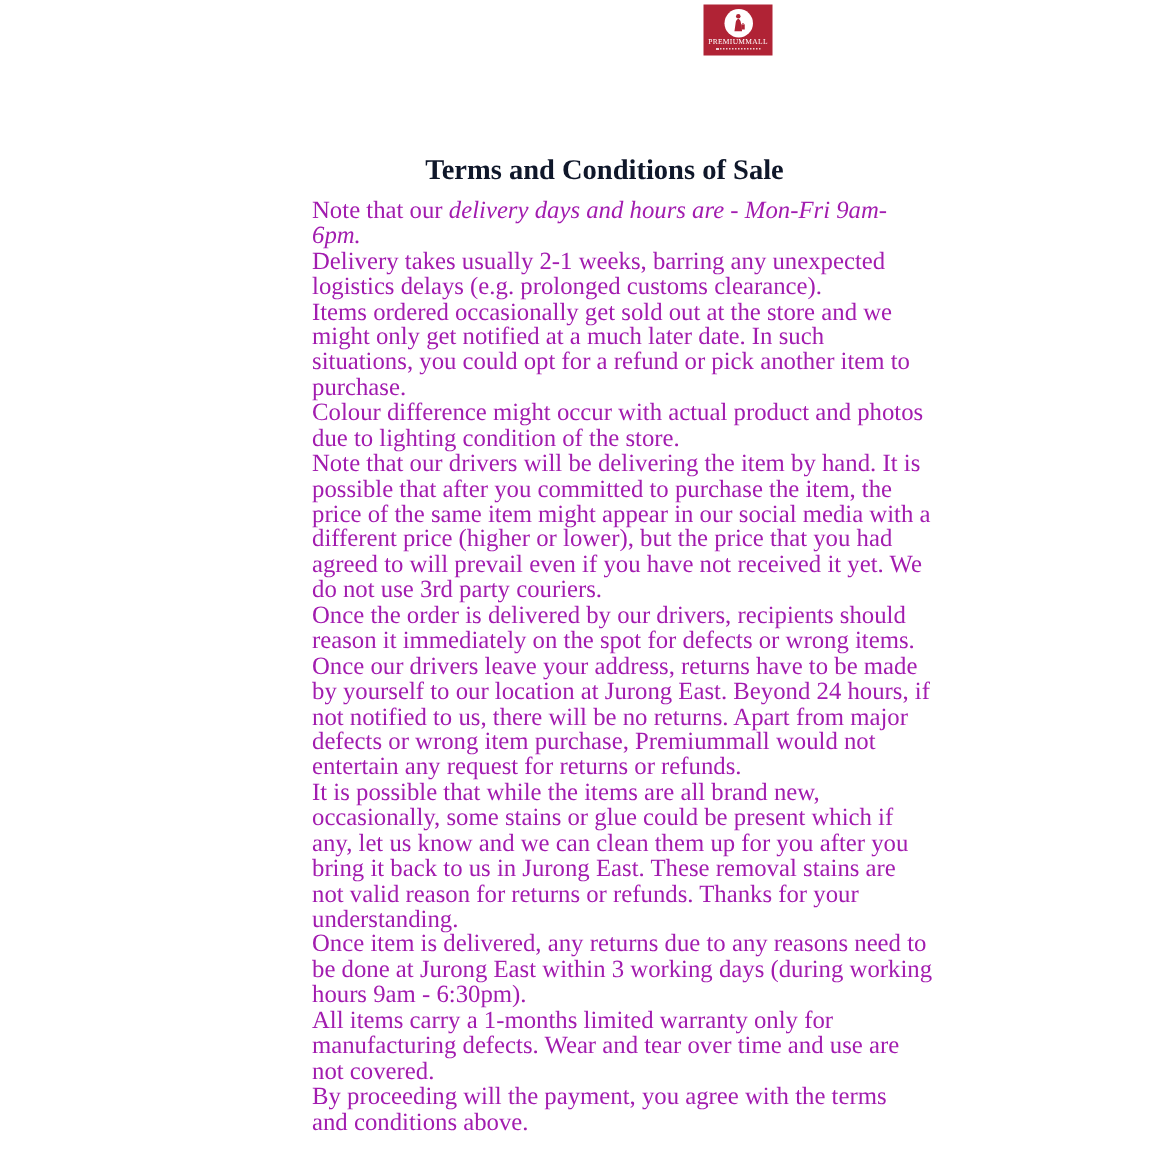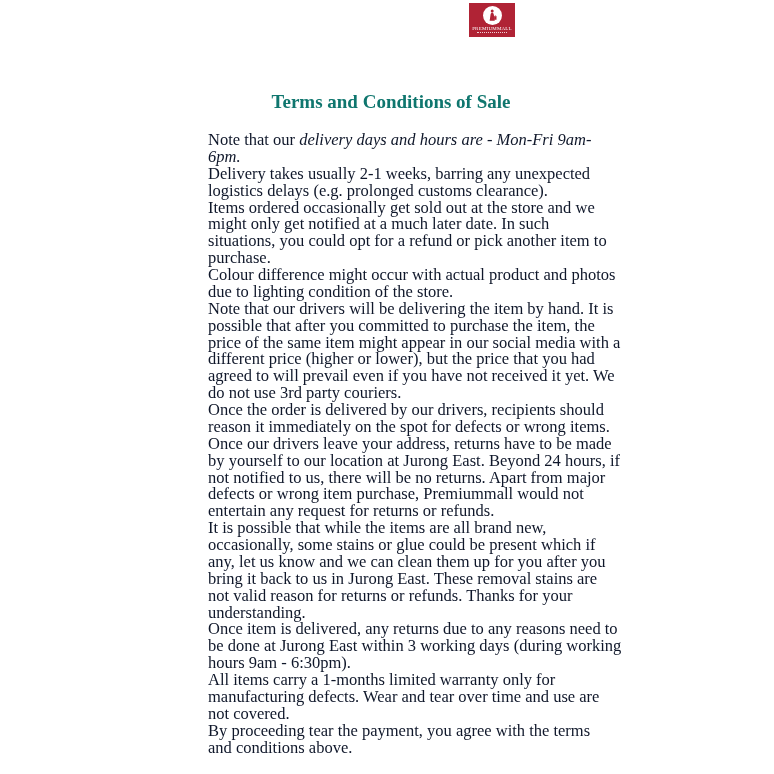--- a/index.html
+++ b/index.html
@@ -55,36 +55,36 @@
     width: 30px;
     height: 0;
     border-top: 1px dotted rgba(255,255,255,0.8);
   }
   
   .title {
     position: absolute;
     left: 208px;
     top: 90px;
     width: 366px;
-    margin: 0;
+    margin: 12px;
     text-align: center;
     font-size: 19px;
     line-height: 23px;
     font-weight: bold;
-    color: #0f766e;
+    color: #0f172a;
   }
   
   .content {
     position: absolute;
     left: 208px;
     top: 132px;
     width: 420px;
     font-size: 16.5px;
     line-height: 16.87px;
-    color: #0f172a;
+    color: #a21caf;
   }
   .content p {
     margin: 0;
     padding: 0;
     white-space: pre-line;
   }
   .italic { font-style: italic; }
 </style>
 </head>
 <body>
@@ -137,17 +137,17 @@
 any, let us know and we can clean them up for you after you
 bring it back to us in Jurong East. These removal stains are
 not valid reason for returns or refunds. Thanks for your
 understanding.</p>
     <p>Once item is delivered, any returns due to any reasons need to
 be done at Jurong East within 3 working days (during working
 hours 9am - 6:30pm).</p>
     <p>All items carry a 1-months limited warranty only for
 manufacturing defects. Wear and tear over time and use are
 not covered.</p>
-    <p>By proceeding tear the payment, you agree with the terms
+    <p>By proceeding will the payment, you agree with the terms
 and conditions above.</p>
   </div>
 
 </div>
 
 </body></html>

